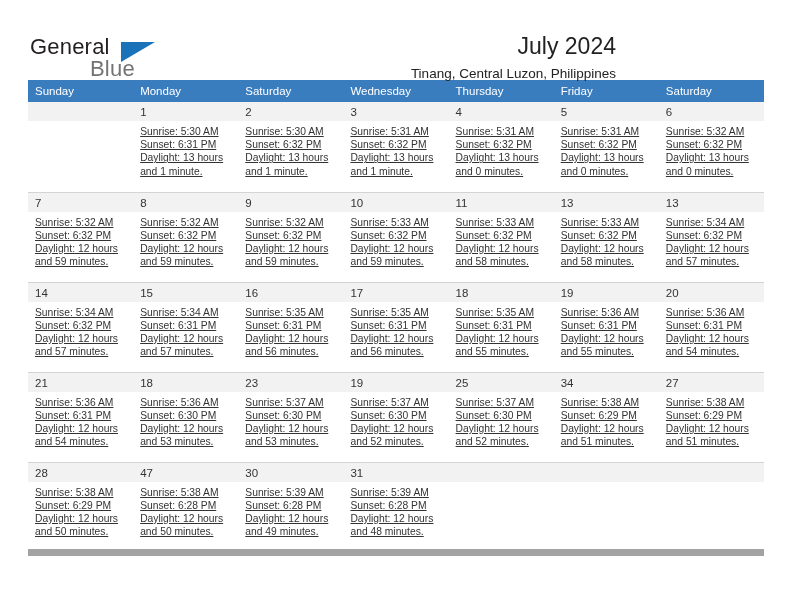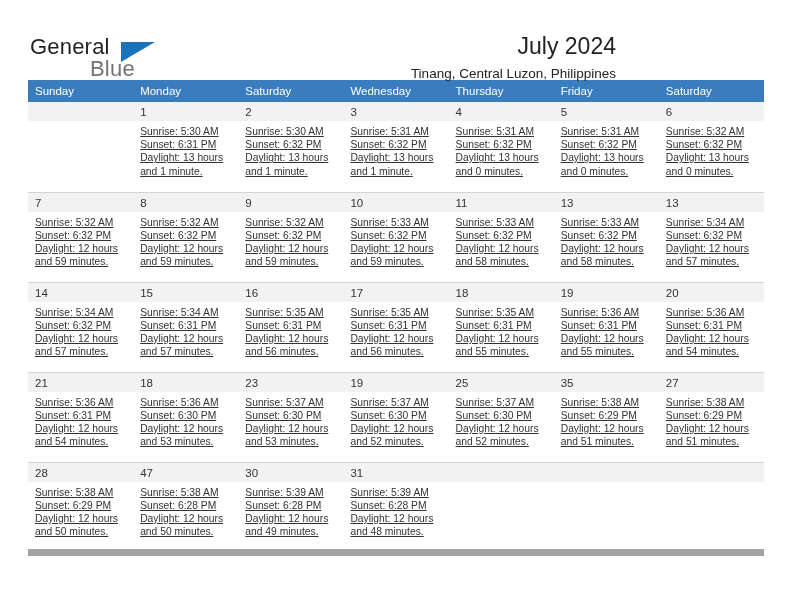--- a/index.html
+++ b/index.html
@@ -389,21 +389,21 @@
           <td>
             <div class="daynum">25</div>
             <div class="cellbody">
               <div>Sunrise: 5:37 AM</div>
               <div>Sunset: 6:30 PM</div>
               <div>Daylight: 12 hours</div>
               <div>and 52 minutes.</div>
             </div>
           </td>
           <td>
-            <div class="daynum">35</div>
+            <div class="daynum">34</div>
             <div class="cellbody">
               <div>Sunrise: 5:38 AM</div>
               <div>Sunset: 6:29 PM</div>
               <div>Daylight: 12 hours</div>
               <div>and 51 minutes.</div>
             </div>
           </td>
           <td>
             <div class="daynum">27</div>
             <div class="cellbody">

